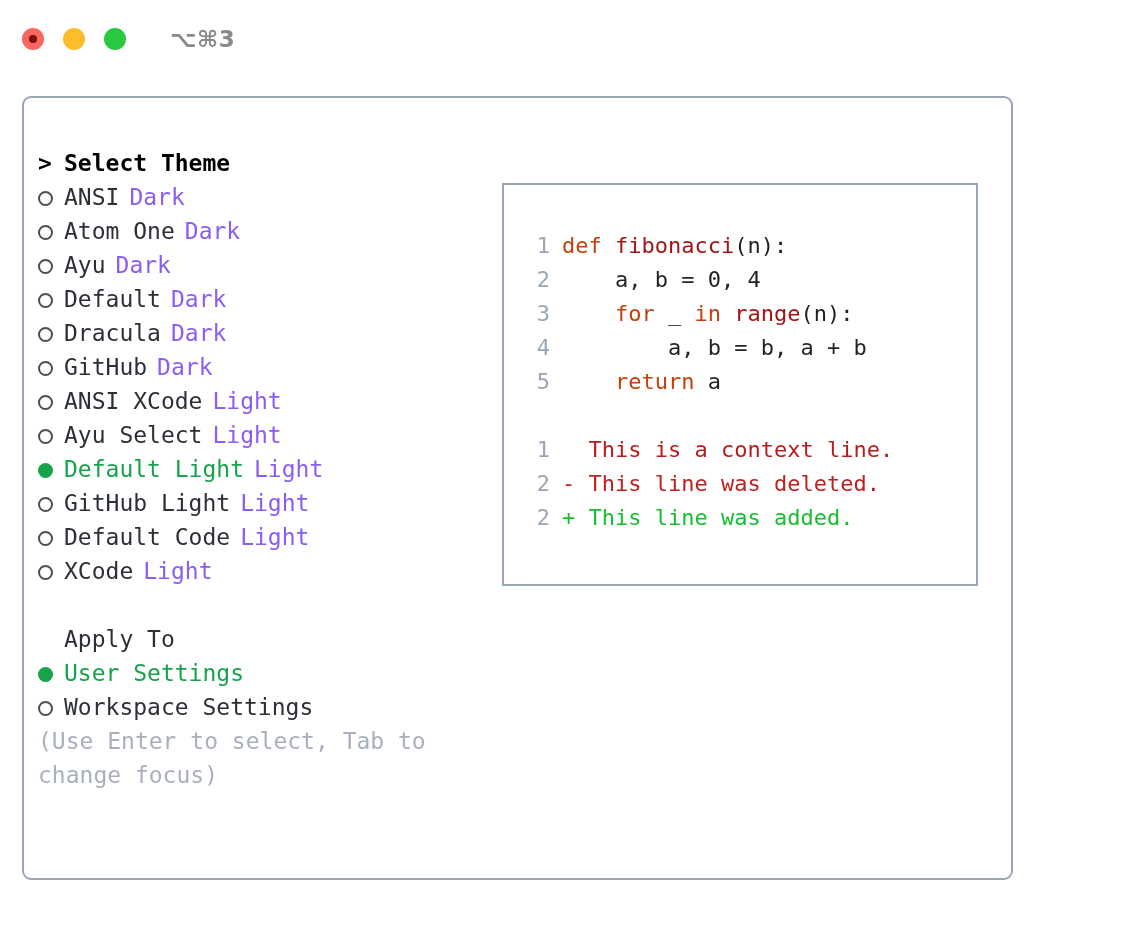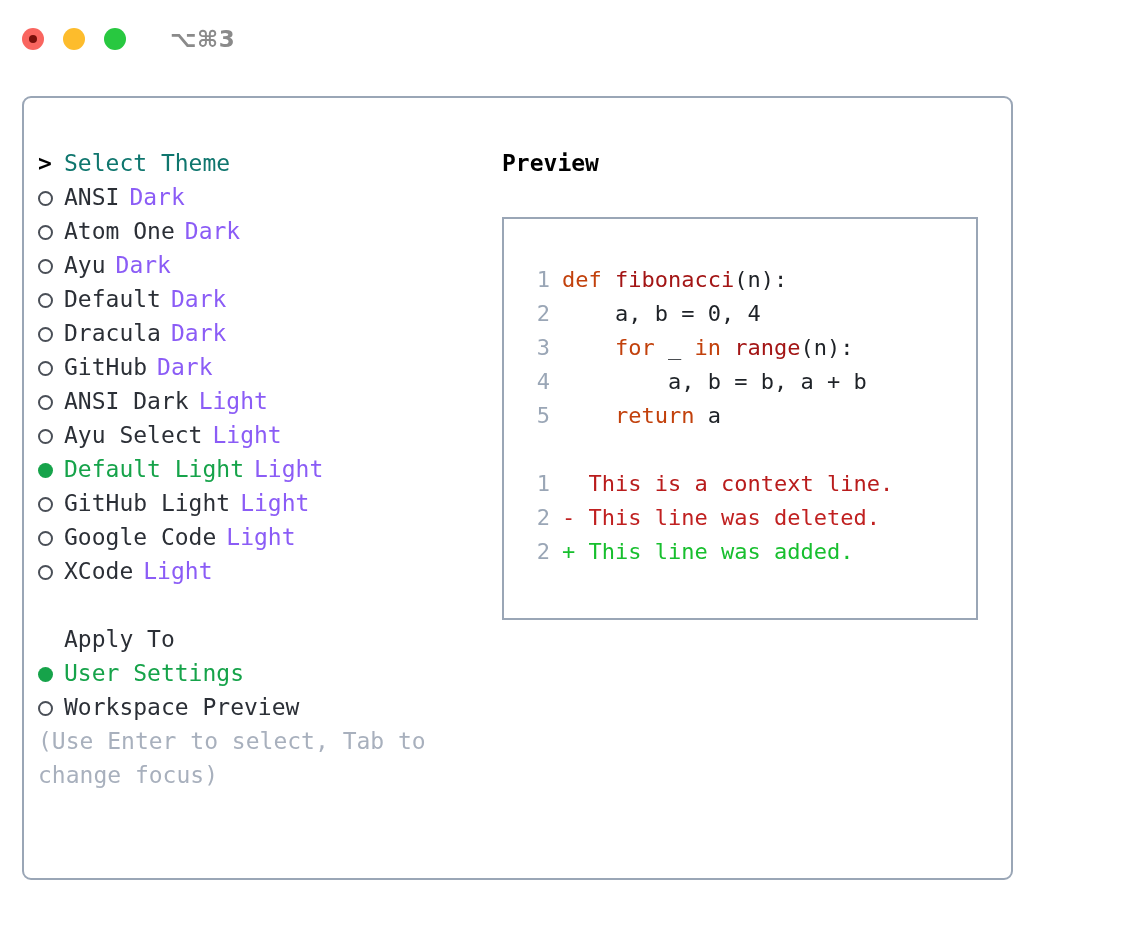--- a/index.html
+++ b/index.html
@@ -120,22 +120,22 @@
   }
   .radio-on {
     display: inline-block;
     width: 15px;
     height: 15px;
     border-radius: 50%;
     background: #16a34a;
     vertical-align: middle;
   }
   .group-title {
-    font-weight: 400;
-    color: #0f766e;
+    font-weight: 700;
+    color: #000000;
     font-size: 23px;
   }
   .group-title.plain {
     font-weight: 400;
     color: #2b2f36;
   }
   .item-label {
     color: #2b2f36;
   }
   .item-label.selected {
@@ -225,45 +225,44 @@
         <span class="group-title">Select Theme</span>
       </div>
 
       <div id="theme-list">
           <div class="row"><span class="marker"><span class="radio-off"></span></span><span class="item-label">ANSI</span><span class="item-variant">Dark</span></div>
           <div class="row"><span class="marker"><span class="radio-off"></span></span><span class="item-label">Atom One</span><span class="item-variant">Dark</span></div>
           <div class="row"><span class="marker"><span class="radio-off"></span></span><span class="item-label">Ayu</span><span class="item-variant">Dark</span></div>
           <div class="row"><span class="marker"><span class="radio-off"></span></span><span class="item-label">Default</span><span class="item-variant">Dark</span></div>
           <div class="row"><span class="marker"><span class="radio-off"></span></span><span class="item-label">Dracula</span><span class="item-variant">Dark</span></div>
           <div class="row"><span class="marker"><span class="radio-off"></span></span><span class="item-label">GitHub</span><span class="item-variant">Dark</span></div>
-          <div class="row"><span class="marker"><span class="radio-off"></span></span><span class="item-label">ANSI Dark</span><span class="item-variant">Light</span></div>
+          <div class="row"><span class="marker"><span class="radio-off"></span></span><span class="item-label">ANSI XCode</span><span class="item-variant">Light</span></div>
           <div class="row"><span class="marker"><span class="radio-off"></span></span><span class="item-label">Ayu Select</span><span class="item-variant">Light</span></div>
           <div class="row"><span class="marker"><span class="radio-on"></span></span><span class="item-label selected">Default Light</span><span class="item-variant">Light</span></div>
           <div class="row"><span class="marker"><span class="radio-off"></span></span><span class="item-label">GitHub Light</span><span class="item-variant">Light</span></div>
-          <div class="row"><span class="marker"><span class="radio-off"></span></span><span class="item-label">Google Code</span><span class="item-variant">Light</span></div>
+          <div class="row"><span class="marker"><span class="radio-off"></span></span><span class="item-label">Default Code</span><span class="item-variant">Light</span></div>
           <div class="row"><span class="marker"><span class="radio-off"></span></span><span class="item-label">XCode</span><span class="item-variant">Light</span></div>
         </div>
 
       <div class="spacer-row"></div>
 
       <div class="row">
         <span class="marker empty">○</span>
         <span class="group-title plain">Apply To</span>
       </div>
 
       <div id="apply-to-list">
           <div class="row"><span class="marker"><span class="radio-on"></span></span><span class="item-label selected">User Settings</span></div>
-          <div class="row"><span class="marker"><span class="radio-off"></span></span><span class="item-label">Workspace Preview</span></div>
+          <div class="row"><span class="marker"><span class="radio-off"></span></span><span class="item-label">Workspace Settings</span></div>
         </div>
 
       <div class="hint">(Use Enter to select, Tab to change focus)</div>
     </div>
 
     <div class="right-col">
-      <div class="preview-title">Preview</div>
       <div class="preview-box">
         <div id="code-sample">
             <div class="code-line"><span class="lineno">1</span><span class="tok-kw">def </span><span class="tok-fn">fibonacci</span><span class="tok-plain">(n):</span></div>
             <div class="code-line"><span class="lineno">2</span><span class="tok-plain">    a, b = 0, 4</span></div>
             <div class="code-line"><span class="lineno">3</span><span class="tok-plain">    </span><span class="tok-kw">for</span><span class="tok-plain"> _ </span><span class="tok-kw">in</span><span class="tok-plain"> </span><span class="tok-fn">range</span><span class="tok-plain">(n):</span></div>
             <div class="code-line"><span class="lineno">4</span><span class="tok-plain">        a, b = b, a + b</span></div>
             <div class="code-line"><span class="lineno">5</span><span class="tok-plain">    </span><span class="tok-kw">return</span><span class="tok-plain"> a</span></div>
           </div>
         <div class="gap-line"></div>
         <div id="diff-sample">

